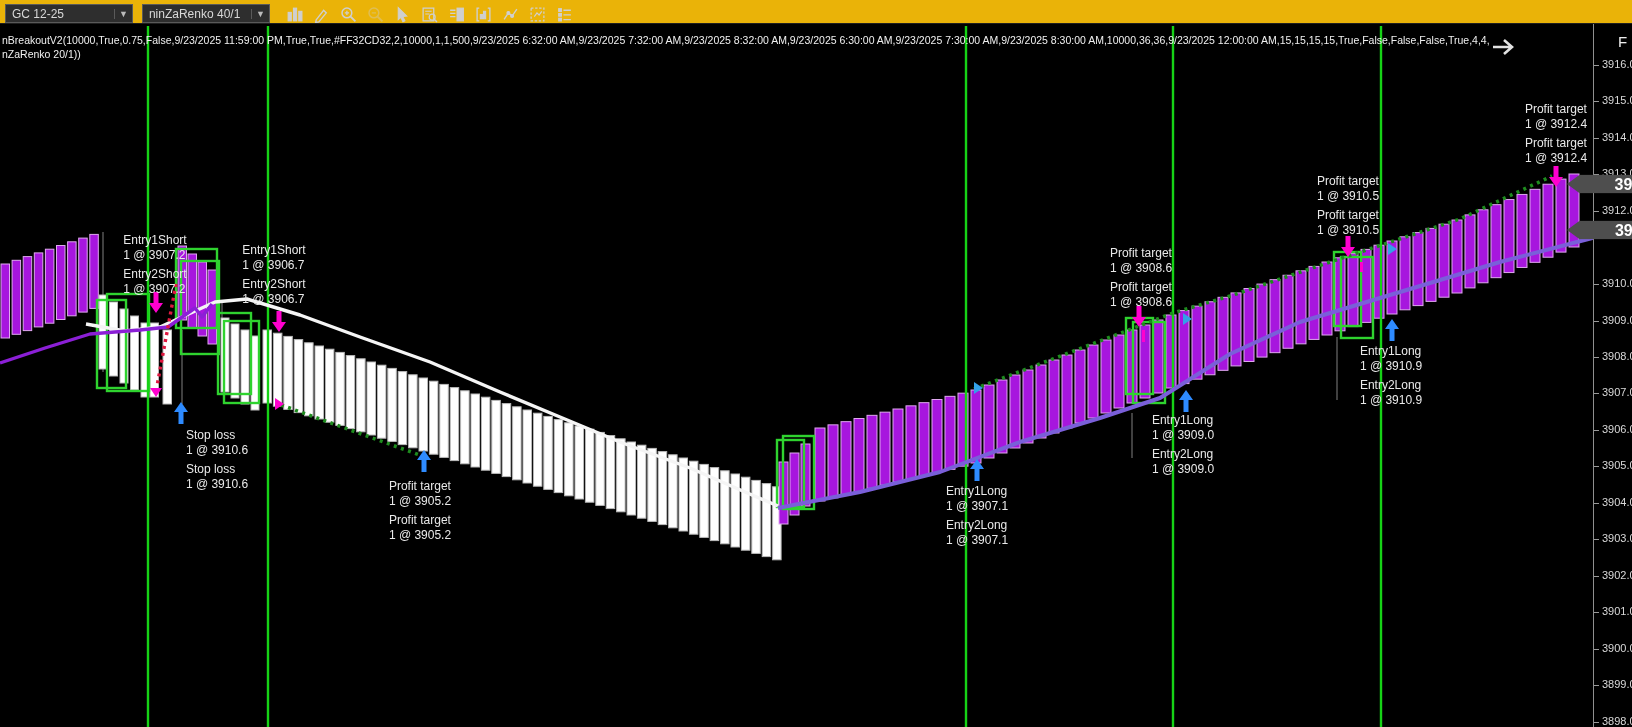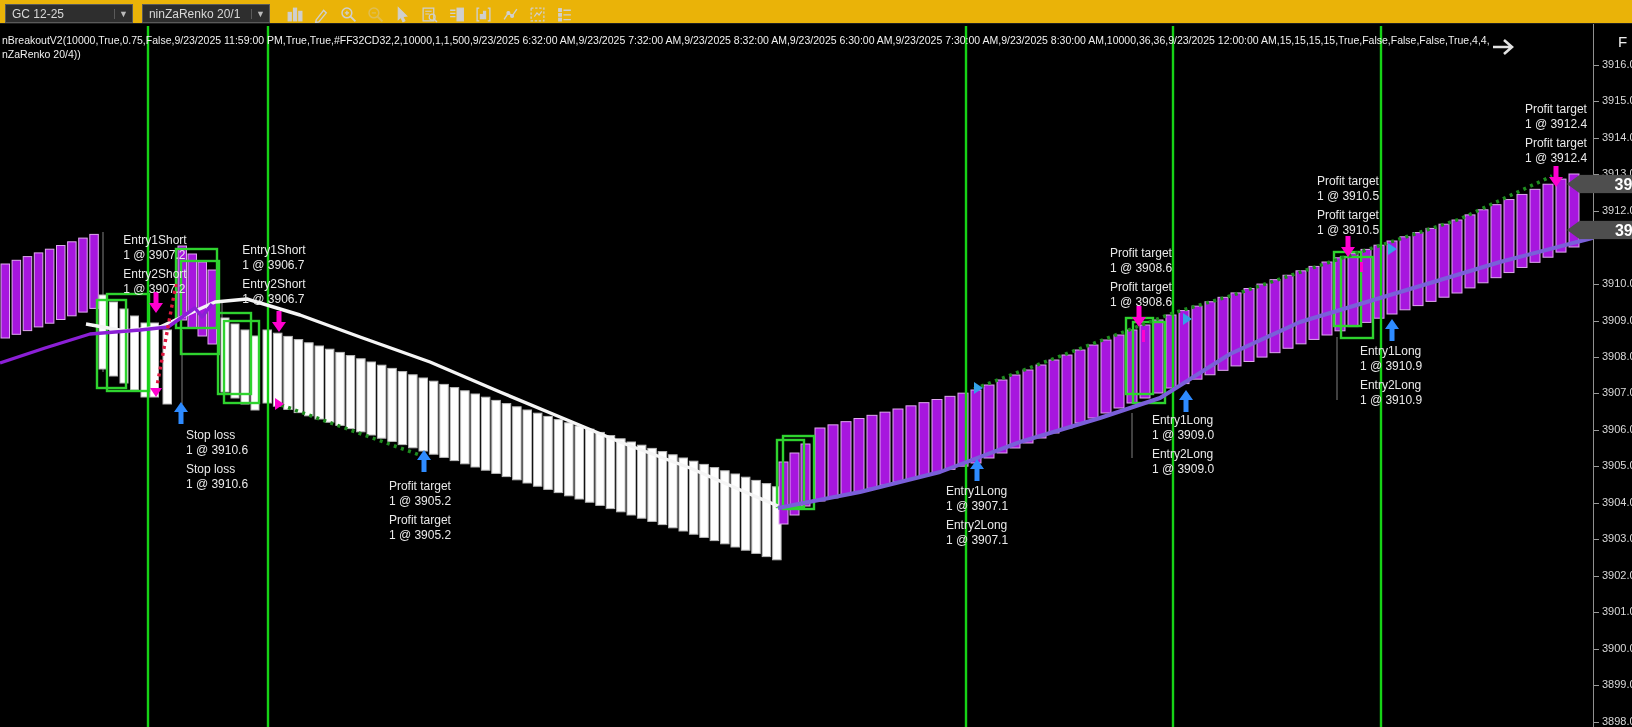--- a/index.html
+++ b/index.html
@@ -39,21 +39,21 @@
 </style>
 </head>
 <body>
 
 <div class="toolbar">
   <div class="dd">
     <span class="lbl">GC 12-25</span>
     <span class="chev">▼</span>
   </div>
   <div class="dd">
-    <span class="lbl">ninZaRenko 20/1</span>
+    <span class="lbl">ninZaRenko 40/1</span>
     <span class="chev">▼</span>
   </div>
   <div class="icons" id="iconbar">
       <div class="icon">
         <svg width="17" height="17" viewBox="0 0 16 16" stroke="#cfcfcf" fill="#cfcfcf">
           <rect x="2" y="6" width="3" height="8"></rect>
           <rect x="7" y="2" width="3" height="12"></rect>
           <rect x="12" y="5" width="3" height="9"></rect>
         </svg>
       </div>
@@ -121,21 +121,21 @@
           <rect x="2.5" y="7" width="2.6" height="2.6"></rect>
           <rect x="2.5" y="11.5" width="2.6" height="2.6"></rect>
           <path d="M7,4 H14 M7,8.3 H14 M7,12.8 H14" stroke-width="1.3"></path>
         </svg>
       </div>
     </div>
 </div>
 
 <div class="hdr">
   <div>nBreakoutV2(10000,True,0.75,False,9/23/2025 11:59:00 PM,True,True,#FF32CD32,2,10000,1,1,500,9/23/2025 6:32:00 AM,9/23/2025 7:32:00 AM,9/23/2025 8:32:00 AM,9/23/2025 6:30:00 AM,9/23/2025 7:30:00 AM,9/23/2025 8:30:00 AM,10000,36,36,9/23/2025 12:00:00 AM,15,15,15,15,True,False,False,False,True,4,4,1) / Bar Status by ninZa.co (GC</div>
-  <div>nZaRenko 20/4))</div>
+  <div>nZaRenko 20/1))</div>
 </div>
 
 <svg class="goto-arrow" width="26" height="22" viewBox="0 0 26 22">
   <path d="M2,11 H19 M13,4 L21,11 L13,18" stroke="#e2e2e2" stroke-width="2.6" fill="none"></path>
 </svg>
 
 <div class="corner-f">F</div>
 
 <svg id="plot" width="1632" height="703" viewBox="0 0 1632 703">
     <line x1="103" y1="208" x2="103" y2="348" stroke="#a0a0a0" stroke-width="1" opacity="0.8"></line>

